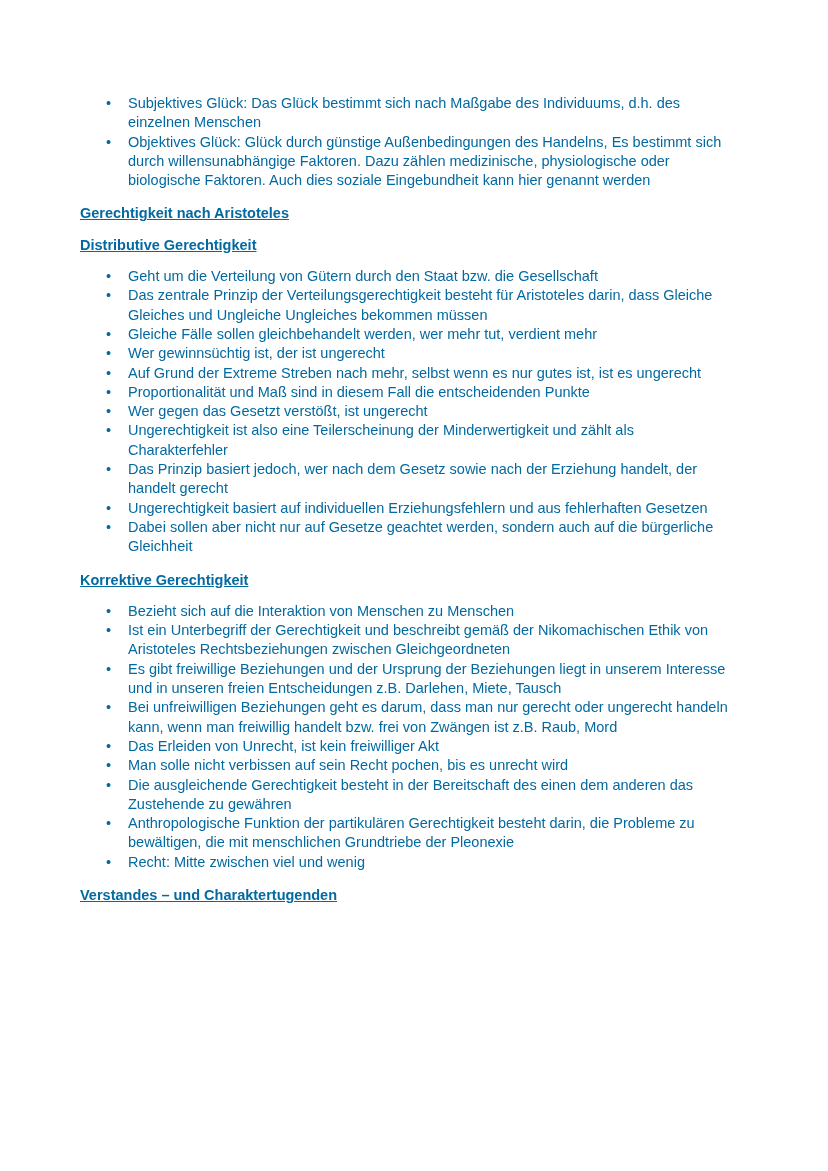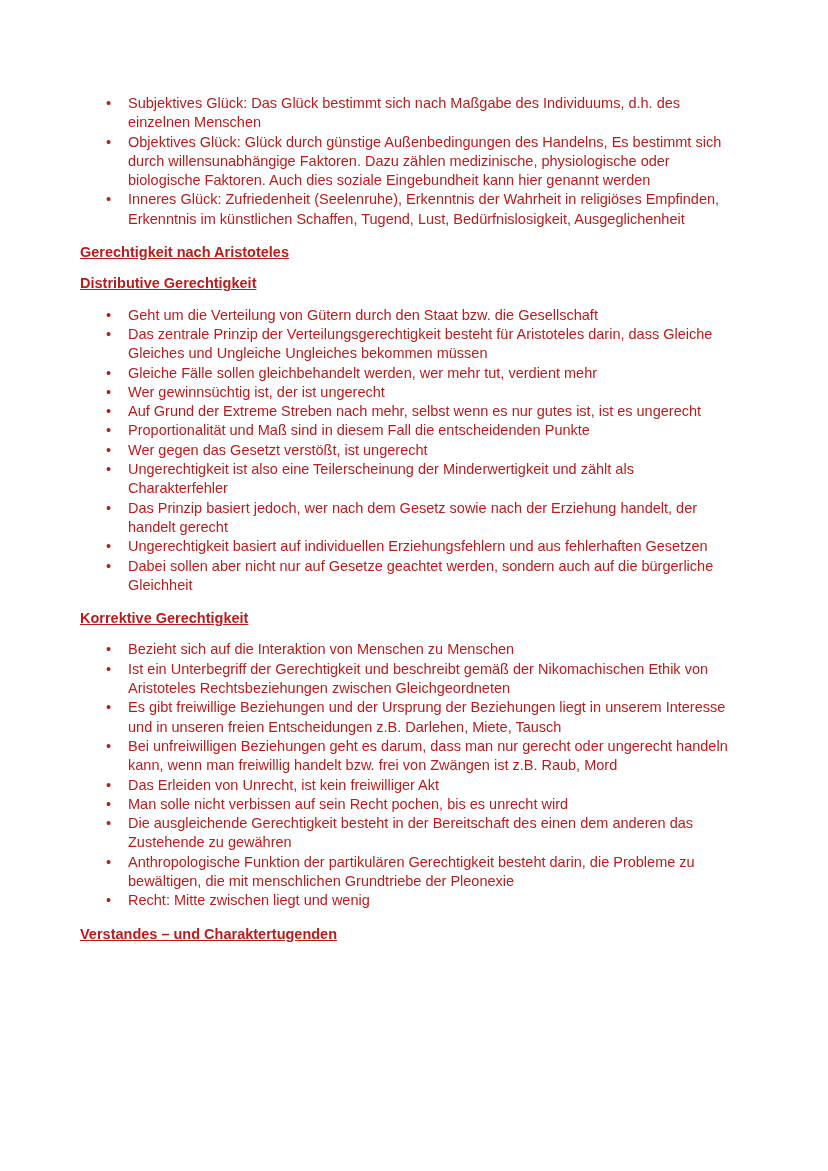--- a/index.html
+++ b/index.html
@@ -6,21 +6,21 @@
   html, body { margin: 0; padding: 0; }
   body {
     width: 828px;
     height: 1171px;
     background: #ffffff;
   }
   .page {
     width: 812px;
     height: 1171px;
     background: #ffffff;
-    color: #b91c1c;
+    color: #0369a1;
     font-family: "Liberation Sans", "DejaVu Sans", sans-serif;
     font-size: 14.5px;
     line-height: 19.3px;
     padding: 94px 79px 20px 80px;
     overflow: hidden;
   }
   .doc-heading {
     font-size: 14.5px;
     line-height: 19.3px;
     font-weight: bold;
@@ -44,21 +44,20 @@
   }
 </style>
 </head>
 <body>
 
 <main class="page">
   <div>
       <ul class="doc-list">
         <li class="doc-list-item">Subjektives Glück: Das Glück bestimmt sich nach Maßgabe des Individuums, d.h. des einzelnen Menschen</li>
         <li class="doc-list-item">Objektives Glück: Glück durch günstige Außenbedingungen des Handelns, Es bestimmt sich durch willensunabhängige Faktoren. Dazu zählen medizinische, physiologische oder biologische Faktoren. Auch dies soziale Eingebundheit kann hier genannt werden</li>
-        <li class="doc-list-item">Inneres Glück: Zufriedenheit (Seelenruhe), Erkenntnis der Wahrheit in religiöses Empfinden, Erkenntnis im künstlichen Schaffen, Tugend, Lust, Bedürfnislosigkeit, Ausgeglichenheit</li>
       </ul>
       <h2 class="doc-heading">Gerechtigkeit nach Aristoteles</h2>
       <h2 class="doc-heading">Distributive Gerechtigkeit</h2>
       <ul class="doc-list">
         <li class="doc-list-item">Geht um die Verteilung von Gütern durch den Staat bzw. die Gesellschaft</li>
         <li class="doc-list-item">Das zentrale Prinzip der Verteilungsgerechtigkeit besteht für Aristoteles darin, dass Gleiche Gleiches und Ungleiche Ungleiches bekommen müssen</li>
         <li class="doc-list-item">Gleiche Fälle sollen gleichbehandelt werden, wer mehr tut, verdient mehr</li>
         <li class="doc-list-item">Wer gewinnsüchtig ist, der ist ungerecht</li>
         <li class="doc-list-item">Auf Grund der Extreme Streben nach mehr, selbst wenn es nur gutes ist, ist es ungerecht</li>
         <li class="doc-list-item">Proportionalität und Maß sind in diesem Fall die entscheidenden Punkte</li>
@@ -71,17 +70,17 @@
       <h2 class="doc-heading">Korrektive Gerechtigkeit</h2>
       <ul class="doc-list">
         <li class="doc-list-item">Bezieht sich auf die Interaktion von Menschen zu Menschen</li>
         <li class="doc-list-item">Ist ein Unterbegriff der Gerechtigkeit und beschreibt gemäß der Nikomachischen Ethik von Aristoteles Rechtsbeziehungen zwischen Gleichgeordneten</li>
         <li class="doc-list-item">Es gibt freiwillige Beziehungen und der Ursprung der Beziehungen liegt in unserem Interesse und in unseren freien Entscheidungen z.B. Darlehen, Miete, Tausch</li>
         <li class="doc-list-item">Bei unfreiwilligen Beziehungen geht es darum, dass man nur gerecht oder ungerecht handeln kann, wenn man freiwillig handelt bzw. frei von Zwängen ist z.B. Raub, Mord</li>
         <li class="doc-list-item">Das Erleiden von Unrecht, ist kein freiwilliger Akt</li>
         <li class="doc-list-item">Man solle nicht verbissen auf sein Recht pochen, bis es unrecht wird</li>
         <li class="doc-list-item">Die ausgleichende Gerechtigkeit besteht in der Bereitschaft des einen dem anderen das Zustehende zu gewähren</li>
         <li class="doc-list-item">Anthropologische Funktion der partikulären Gerechtigkeit besteht darin, die Probleme zu bewältigen, die mit menschlichen Grundtriebe der Pleonexie</li>
-        <li class="doc-list-item">Recht: Mitte zwischen liegt und wenig</li>
+        <li class="doc-list-item">Recht: Mitte zwischen viel und wenig</li>
       </ul>
       <h2 class="doc-heading">Verstandes – und Charaktertugenden</h2>
     </div>
 </main>
 
 </body></html>

